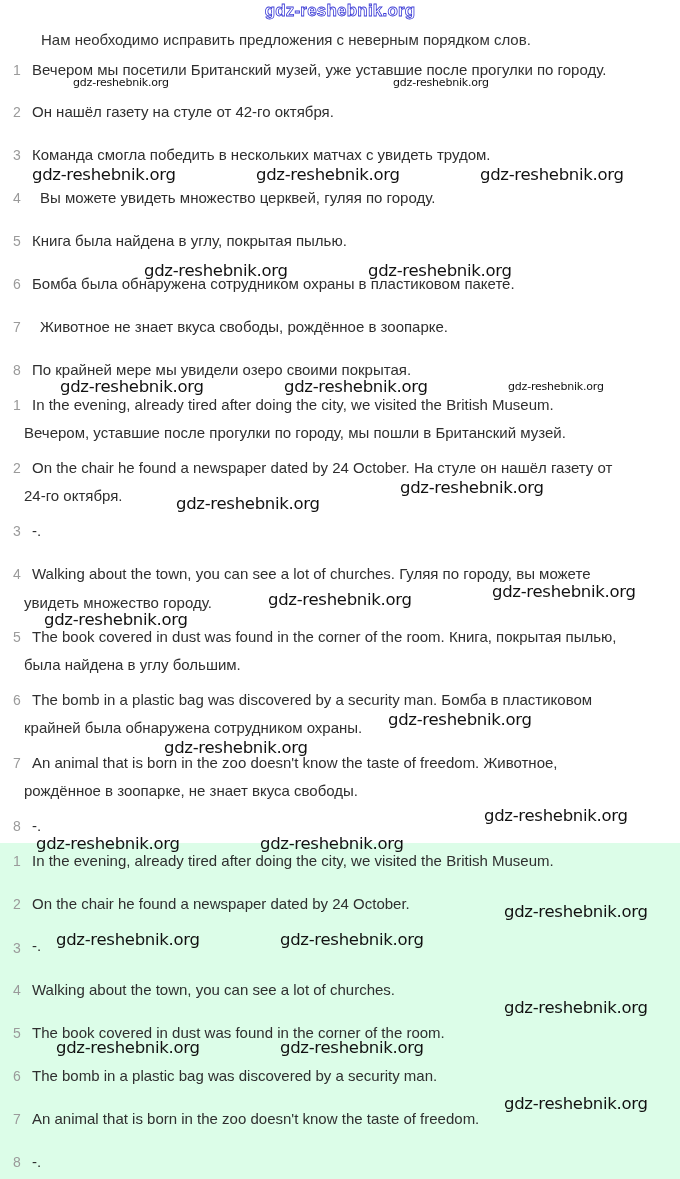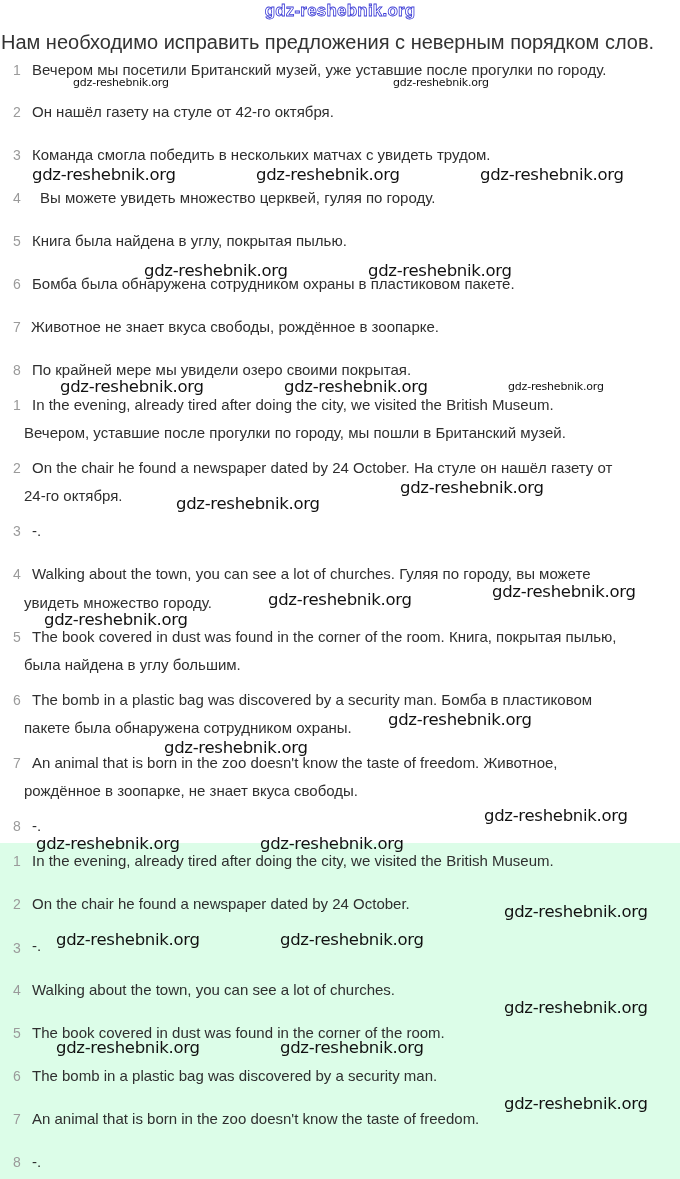--- a/index.html
+++ b/index.html
@@ -9,21 +9,21 @@
       font-family: "Liberation Sans", "DejaVu Sans", sans-serif;
       color: #2a2a2a;
     }
     .abs { position: absolute; white-space: nowrap; }
     .site-header {
       left: 0; width: 680px; top: 1px; text-align: center;
       font-size: 17px; font-weight: bold; color: #ffffff;
       -webkit-text-stroke: 0.8px #3b3bd6;
       letter-spacing: 0.2px;
     }
-    .intro { left: 1px; top: 31px; font-size: 20px; color: #333; }
+    .intro { left: 1px; top: 31px; font-size: 15px; color: #333; padding-left: 40px; }
     .num { position: absolute; font-size: 14px; color: #9a9a9a; width: 14px; text-align: left; }
     .line { position: absolute; font-size: 15px; color: #2f2f2f; white-space: nowrap; }
     .wm { position: absolute; white-space: nowrap; color: #111; font-family: "DejaVu Sans", sans-serif; }
     .wm.big { font-size: 16.5px; letter-spacing: -0.3px; }
     .wm.small { font-size: 11px; letter-spacing: -0.2px; }
     .green-band {
       position: absolute; left: 0; top: 843px; width: 680px; height: 336px;
       background: #dcfde8;
     }
   </style>
@@ -53,21 +53,21 @@
   <div>
     <span class="num" style="left:13px;top:233px">5</span>
     <span class="line" style="left:32px;top:232px">Книга была найдена в углу, покрытая пылью.</span>
   </div>
   <div>
     <span class="num" style="left:13px;top:276px">6</span>
     <span class="line" style="left:32px;top:275px">Бомба была обнаружена сотрудником охраны в пластиковом пакете.</span>
   </div>
   <div>
     <span class="num" style="left:13px;top:319px">7</span>
-    <span class="line" style="left:31px;top:318px">Животное не знает вкуса свободы, рождённое в зоопарке.</span>
+    <span class="line" style="left:40px;top:318px">Животное не знает вкуса свободы, рождённое в зоопарке.</span>
   </div>
   <div>
     <span class="num" style="left:13px;top:362px">8</span>
     <span class="line" style="left:32px;top:361px">По крайней мере мы увидели озеро своими покрытая.</span>
   </div>
 </div>
 
 <div>
   <div>
     <span class="num" style="left:13px;top:397px">1</span>
@@ -89,21 +89,21 @@
     <span class="line" style="left:24px;top:594px">увидеть множество городу.</span>
   </div>
   <div>
     <span class="num" style="left:13px;top:629px">5</span>
     <span class="line" style="left:32px;top:628px">The book covered in dust was found in the corner of the room. Книга, покрытая пылью,</span>
     <span class="line" style="left:24px;top:656px">была найдена в углу большим.</span>
   </div>
   <div>
     <span class="num" style="left:13px;top:692px">6</span>
     <span class="line" style="left:32px;top:691px">The bomb in a plastic bag was discovered by a security man. Бомба в пластиковом</span>
-    <span class="line" style="left:24px;top:719px">пакете была обнаружена сотрудником охраны.</span>
+    <span class="line" style="left:24px;top:719px">крайней была обнаружена сотрудником охраны.</span>
   </div>
   <div>
     <span class="num" style="left:13px;top:755px">7</span>
     <span class="line" style="left:32px;top:754px">An animal that is born in the zoo doesn't know the taste of freedom. Животное,</span>
     <span class="line" style="left:24px;top:782px">рождённое в зоопарке, не знает вкуса свободы.</span>
   </div>
   <div>
     <span class="num" style="left:13px;top:818px">8</span>
     <span class="line" style="left:32px;top:817px">-.</span>
   </div>

